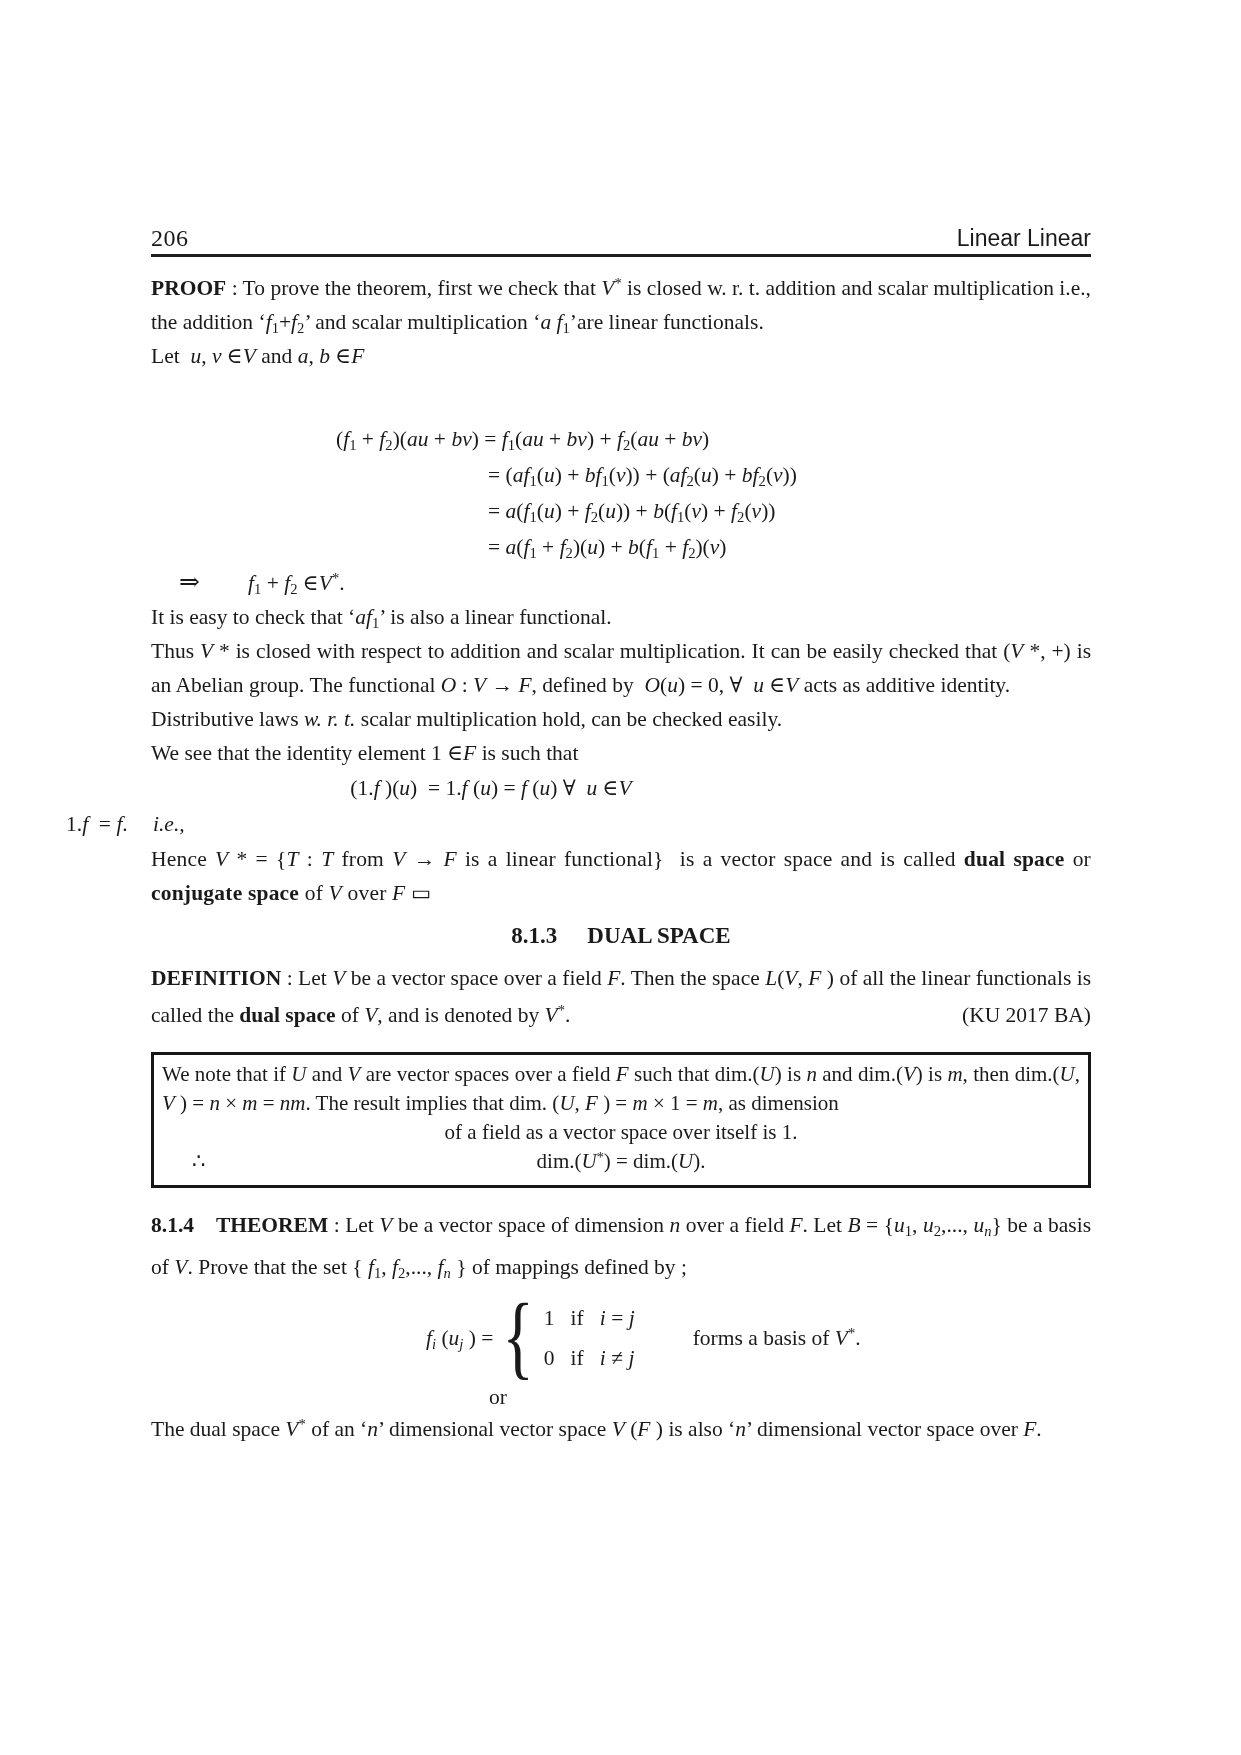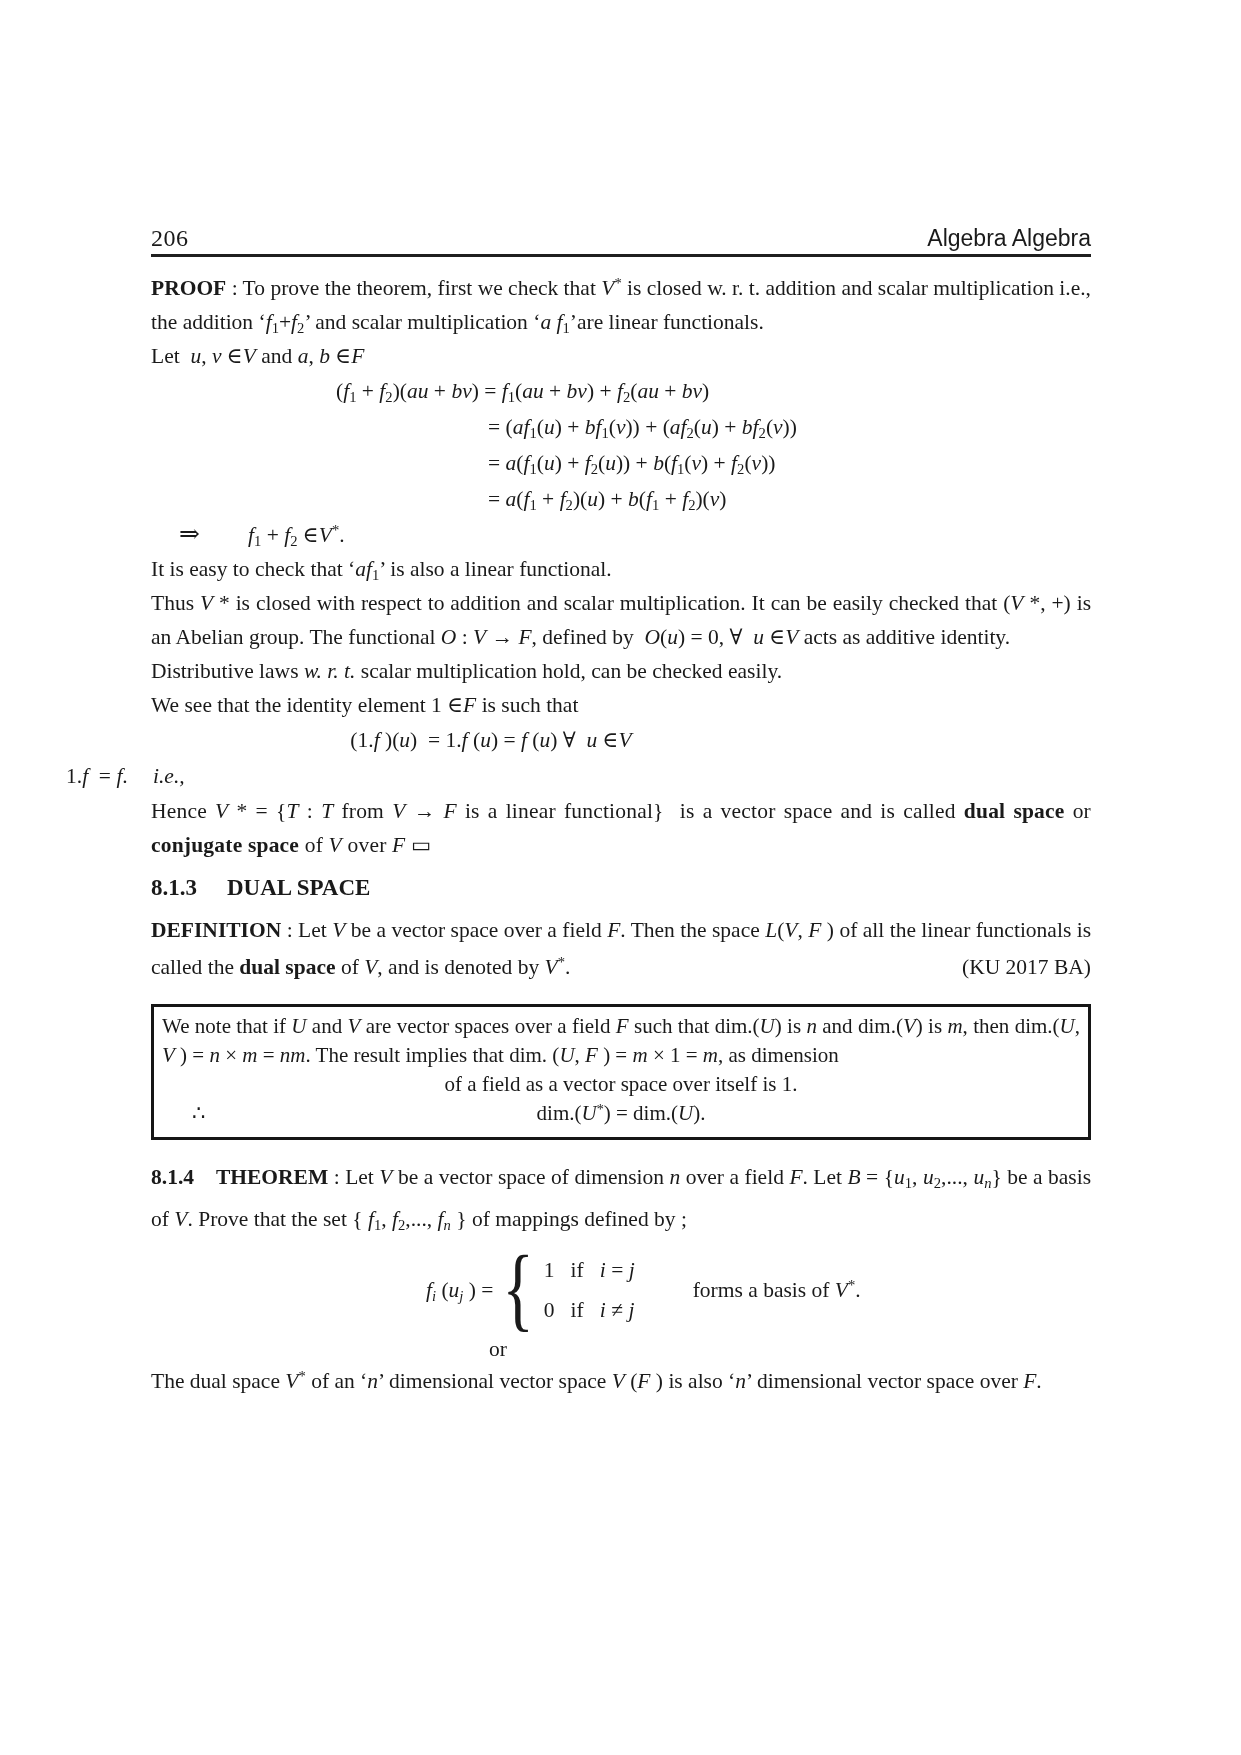--- a/index.html
+++ b/index.html
@@ -23,34 +23,34 @@
   .pagenum { font-size:24px; letter-spacing:0.5px; }
   .booktitle { font-family:"Liberation Sans","DejaVu Sans",sans-serif; font-size:23px; }
 
   .para { font-size:21.5px; line-height:34px; text-align:justify; margin:0; }
   .mt14 { margin-top:14px; }
   .eq { font-size:21.5px; line-height:36px; white-space:nowrap; }
   .center { text-align:center; }
   .shift45  { transform:translateX(-45px); }
   .shift130 { transform:translateX(-130px); }
 
-  .eq-block { line-height:38px; }
+  .eq-block { line-height:38px;margin-top:48px; }
   .eq-first { margin-left:185px; }
   .eq-cont  { margin-left:337px; }
 
   .implies-row { display:flex; gap:48px; padding-left:28px; line-height:34px; font-size:21.5px; align-items:baseline; }
   .imp { font-size:25px; }
 
   .ie-row { position:relative; line-height:36px; font-size:21.5px; }
   .ie-label { position:absolute; left:2px; top:0; }
   .ie-eq { text-align:left; transform:translateX(-85px); }
 
   .qed-text { letter-spacing:0.2px; }
 
-  .sec-heading { display:flex; gap:30px; font-size:23px; font-weight:bold; margin-top:12px; line-height:28px; }
+  .sec-heading { display:flex; gap:30px; font-size:23px; font-weight:bold; margin-top:12px; line-height:28px;justify-content:center; }
 
   .def-para { position:relative; line-height:37px; margin-top:10px; }
   .cite { position:absolute; right:0; bottom:0; line-height:37px; }
 
   .notebox {
     margin-top:18px;
     border:3px solid #161616;
     padding:5px 8px 9px 8px;
     font-size:21px; line-height:29px;
   }
@@ -69,21 +69,21 @@
 
   .or-line { padding-left:338px; font-size:21.5px; line-height:30px; }
 </style>
 </head>
 <body>
 
 <div class="page">
 
   <div class="header">
     <span class="pagenum">206</span>
-    <span class="booktitle">Algebra Algebra</span>
+    <span class="booktitle">Linear Linear</span>
   </div>
 
   <p class="para mt14"><b>PROOF</b> : To prove the theorem, first we check that <i>V</i><sup>*</sup> is closed w. r. t. addition and scalar multiplication i.e., the addition ‘<i>f</i><sub>1</sub>+<i>f</i><sub>2</sub>’ and scalar multiplication ‘<i>a f</i><sub>1</sub>’are linear functionals.</p>
 
 
   <p class="para">Let &nbsp;<i>u</i>, <i>v</i> ∈<i>V</i> and <i>a</i>, <i>b</i> ∈<i>F</i></p>
 
   <div class="eq-block">
     <div class="eq eq-first">(<i>f</i><sub>1</sub> + <i>f</i><sub>2</sub>)(<i>au</i> + <i>bv</i>) = <i>f</i><sub>1</sub>(<i>au</i> + <i>bv</i>) + <i>f</i><sub>2</sub>(<i>au</i> + <i>bv</i>)</div>
     <div class="eq eq-cont">= (<i>af</i><sub>1</sub>(<i>u</i>) + <i>bf</i><sub>1</sub>(<i>v</i>)) + (<i>af</i><sub>2</sub>(<i>u</i>) + <i>bf</i><sub>2</sub>(<i>v</i>))</div>

